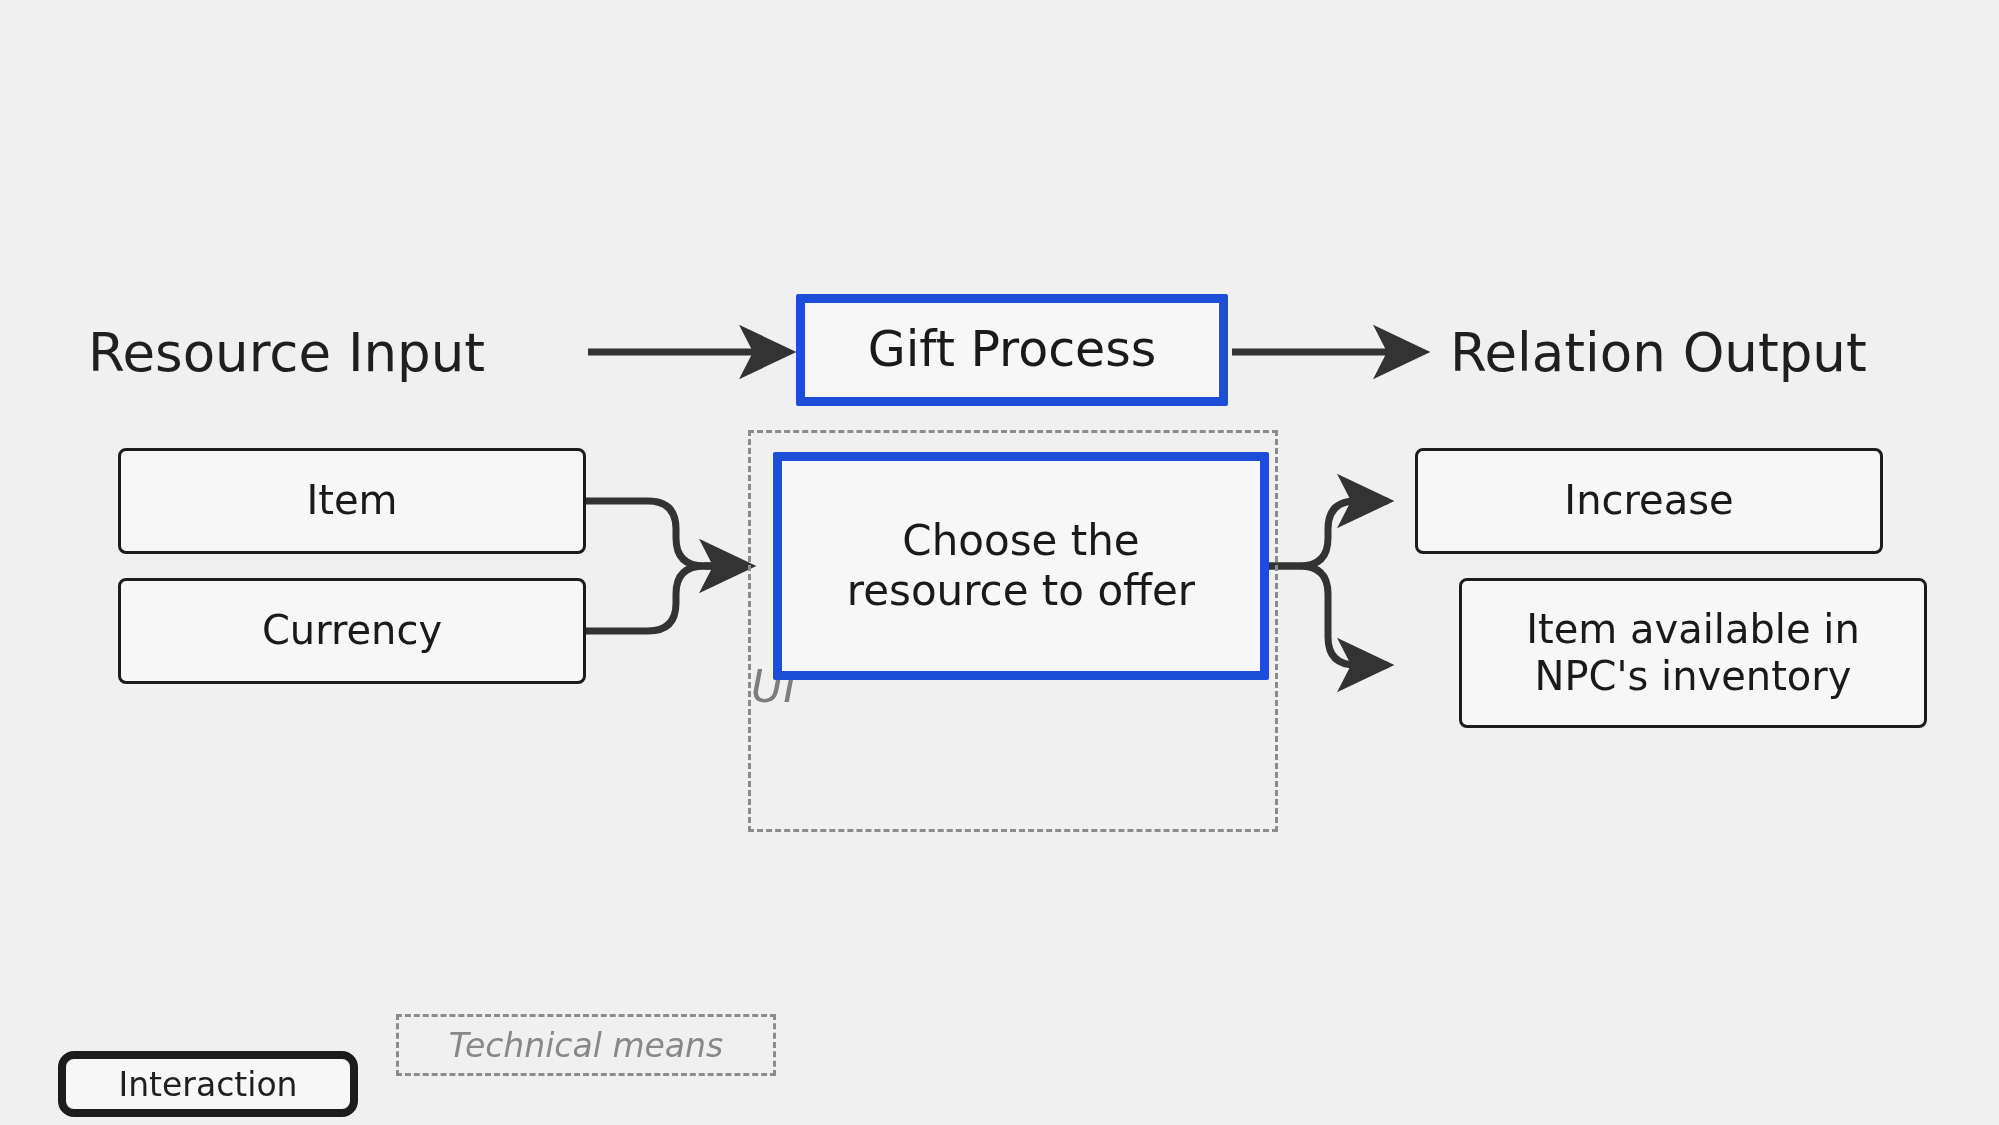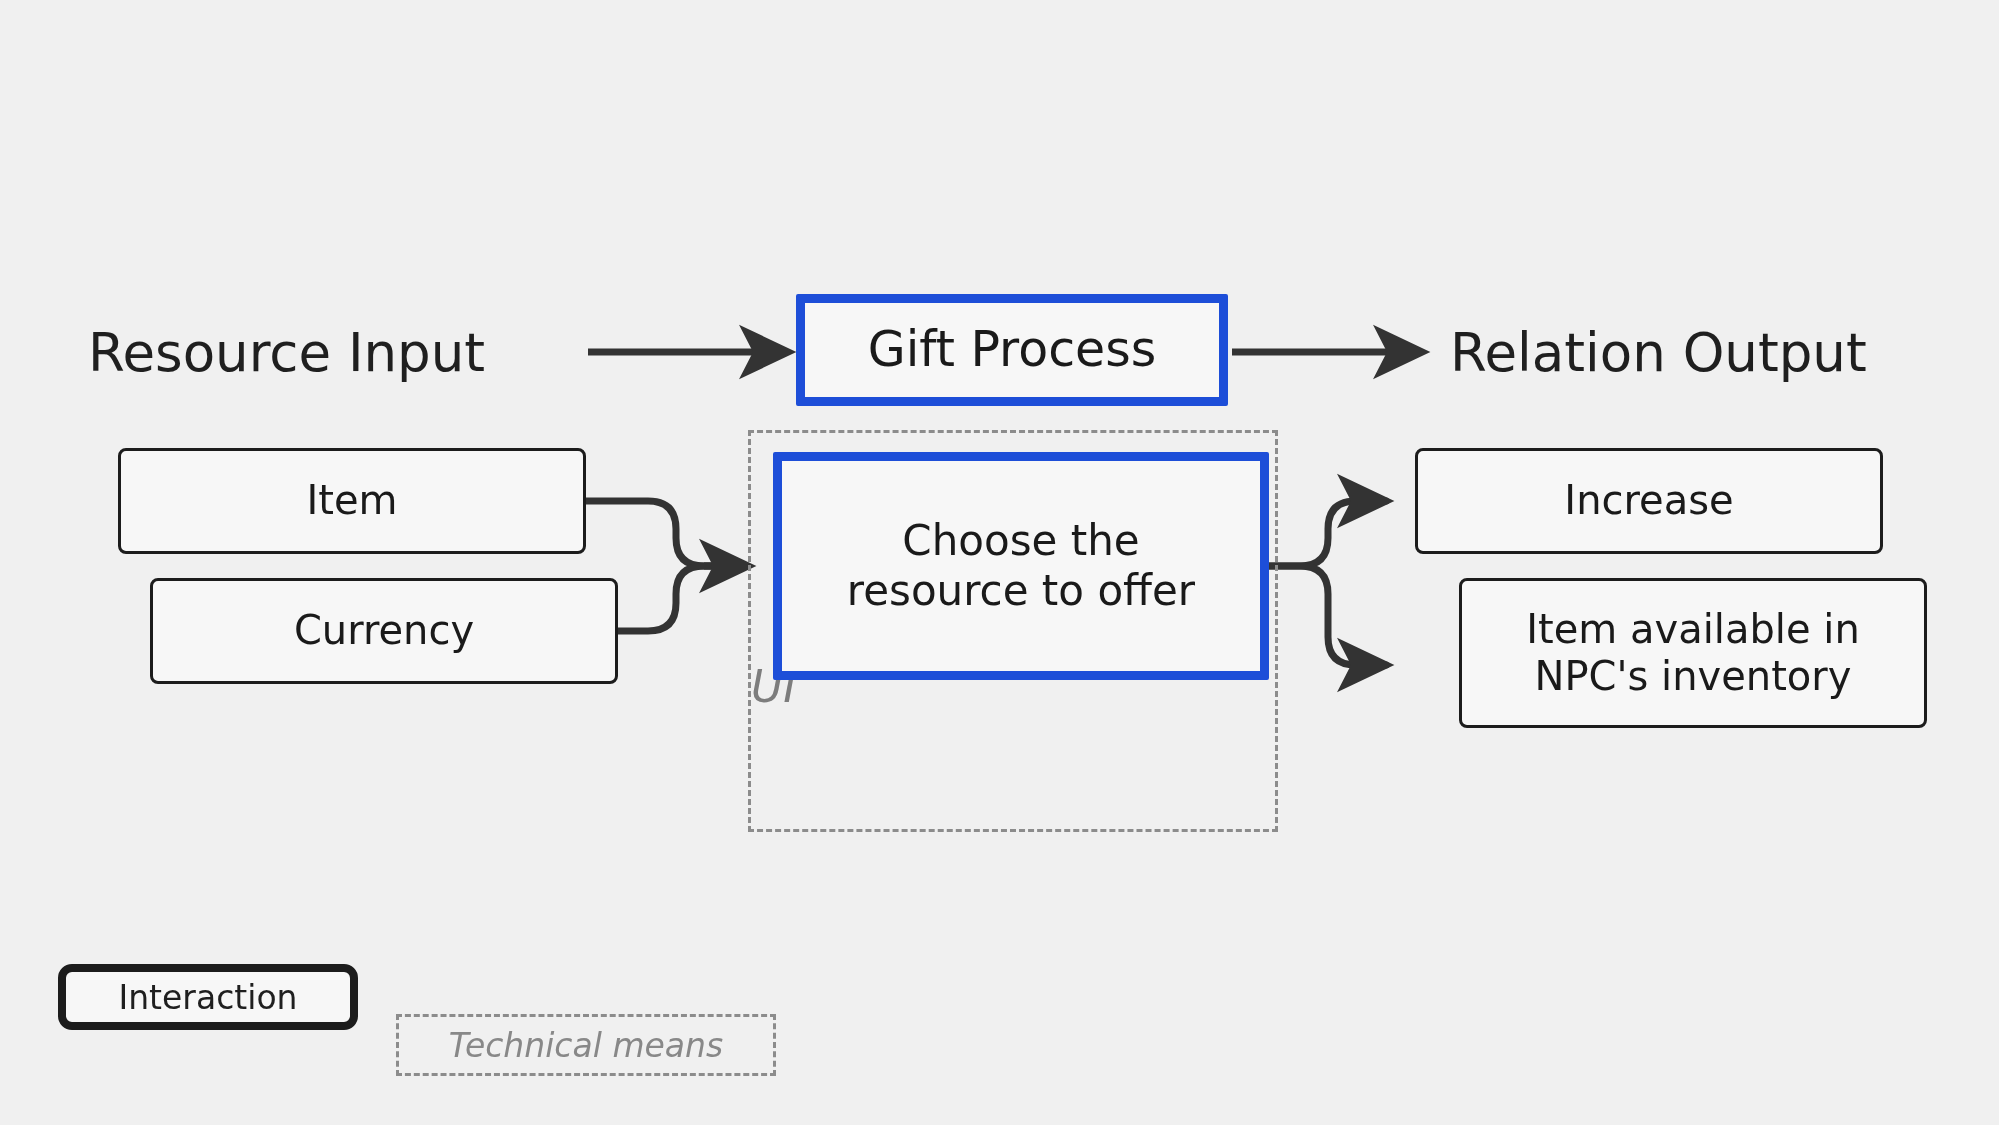--- a/index.html
+++ b/index.html
@@ -140,37 +140,37 @@
   <div class="plain" style="left:1450px; top:320px; height:64px;">Relation Output</div>
 
   <div class="dashed-box" style="left:748px; top:430px; width:530px; height:402px;">
     <div class="dashed-label" style="left:0; top:228px;">UI</div>
   </div>
 
   <div class="node rect" style="left:118px; top:448px; width:468px; height:106px; font-size:40px;">
     <span>Item</span>
   </div>
 
-  <div class="node rect" style="left:118px; top:578px; width:468px; height:106px; font-size:40px;margin-left:32px;">
+  <div class="node rect" style="left:118px; top:578px; width:468px; height:106px; font-size:40px;">
     <span>Currency</span>
   </div>
 
   <div class="node interaction" style="left:765px; top:452px; width:496px; height:228px; font-size:42px; padding:0 26px;margin-left:8px;">
     <span>Choose the resource to offer</span>
   </div>
 
   <div class="node rect" style="left:1415px; top:448px; width:468px; height:106px; font-size:40px;">
     <span>Increase</span>
   </div>
 
   <div class="node rect" style="left:1415px; top:578px; width:468px; height:150px; font-size:40px; padding:0 30px;margin-left:44px;">
     <span>Item available in NPC's inventory</span>
   </div>
 
-  <div class="legend-item legend-interaction" style="left:58px; top:964px; width:300px; height:66px;border-radius:14px;">
+  <div class="legend-item legend-interaction" style="left:58px; top:1051px; width:300px; height:66px;">
     <span>Interaction</span>
   </div>
 
   <div class="legend-item legend-technical" style="left:396px; top:1014px; width:380px; height:62px;">
     <span>Technical means</span>
   </div>
 
 </div>
 
 </body></html>

